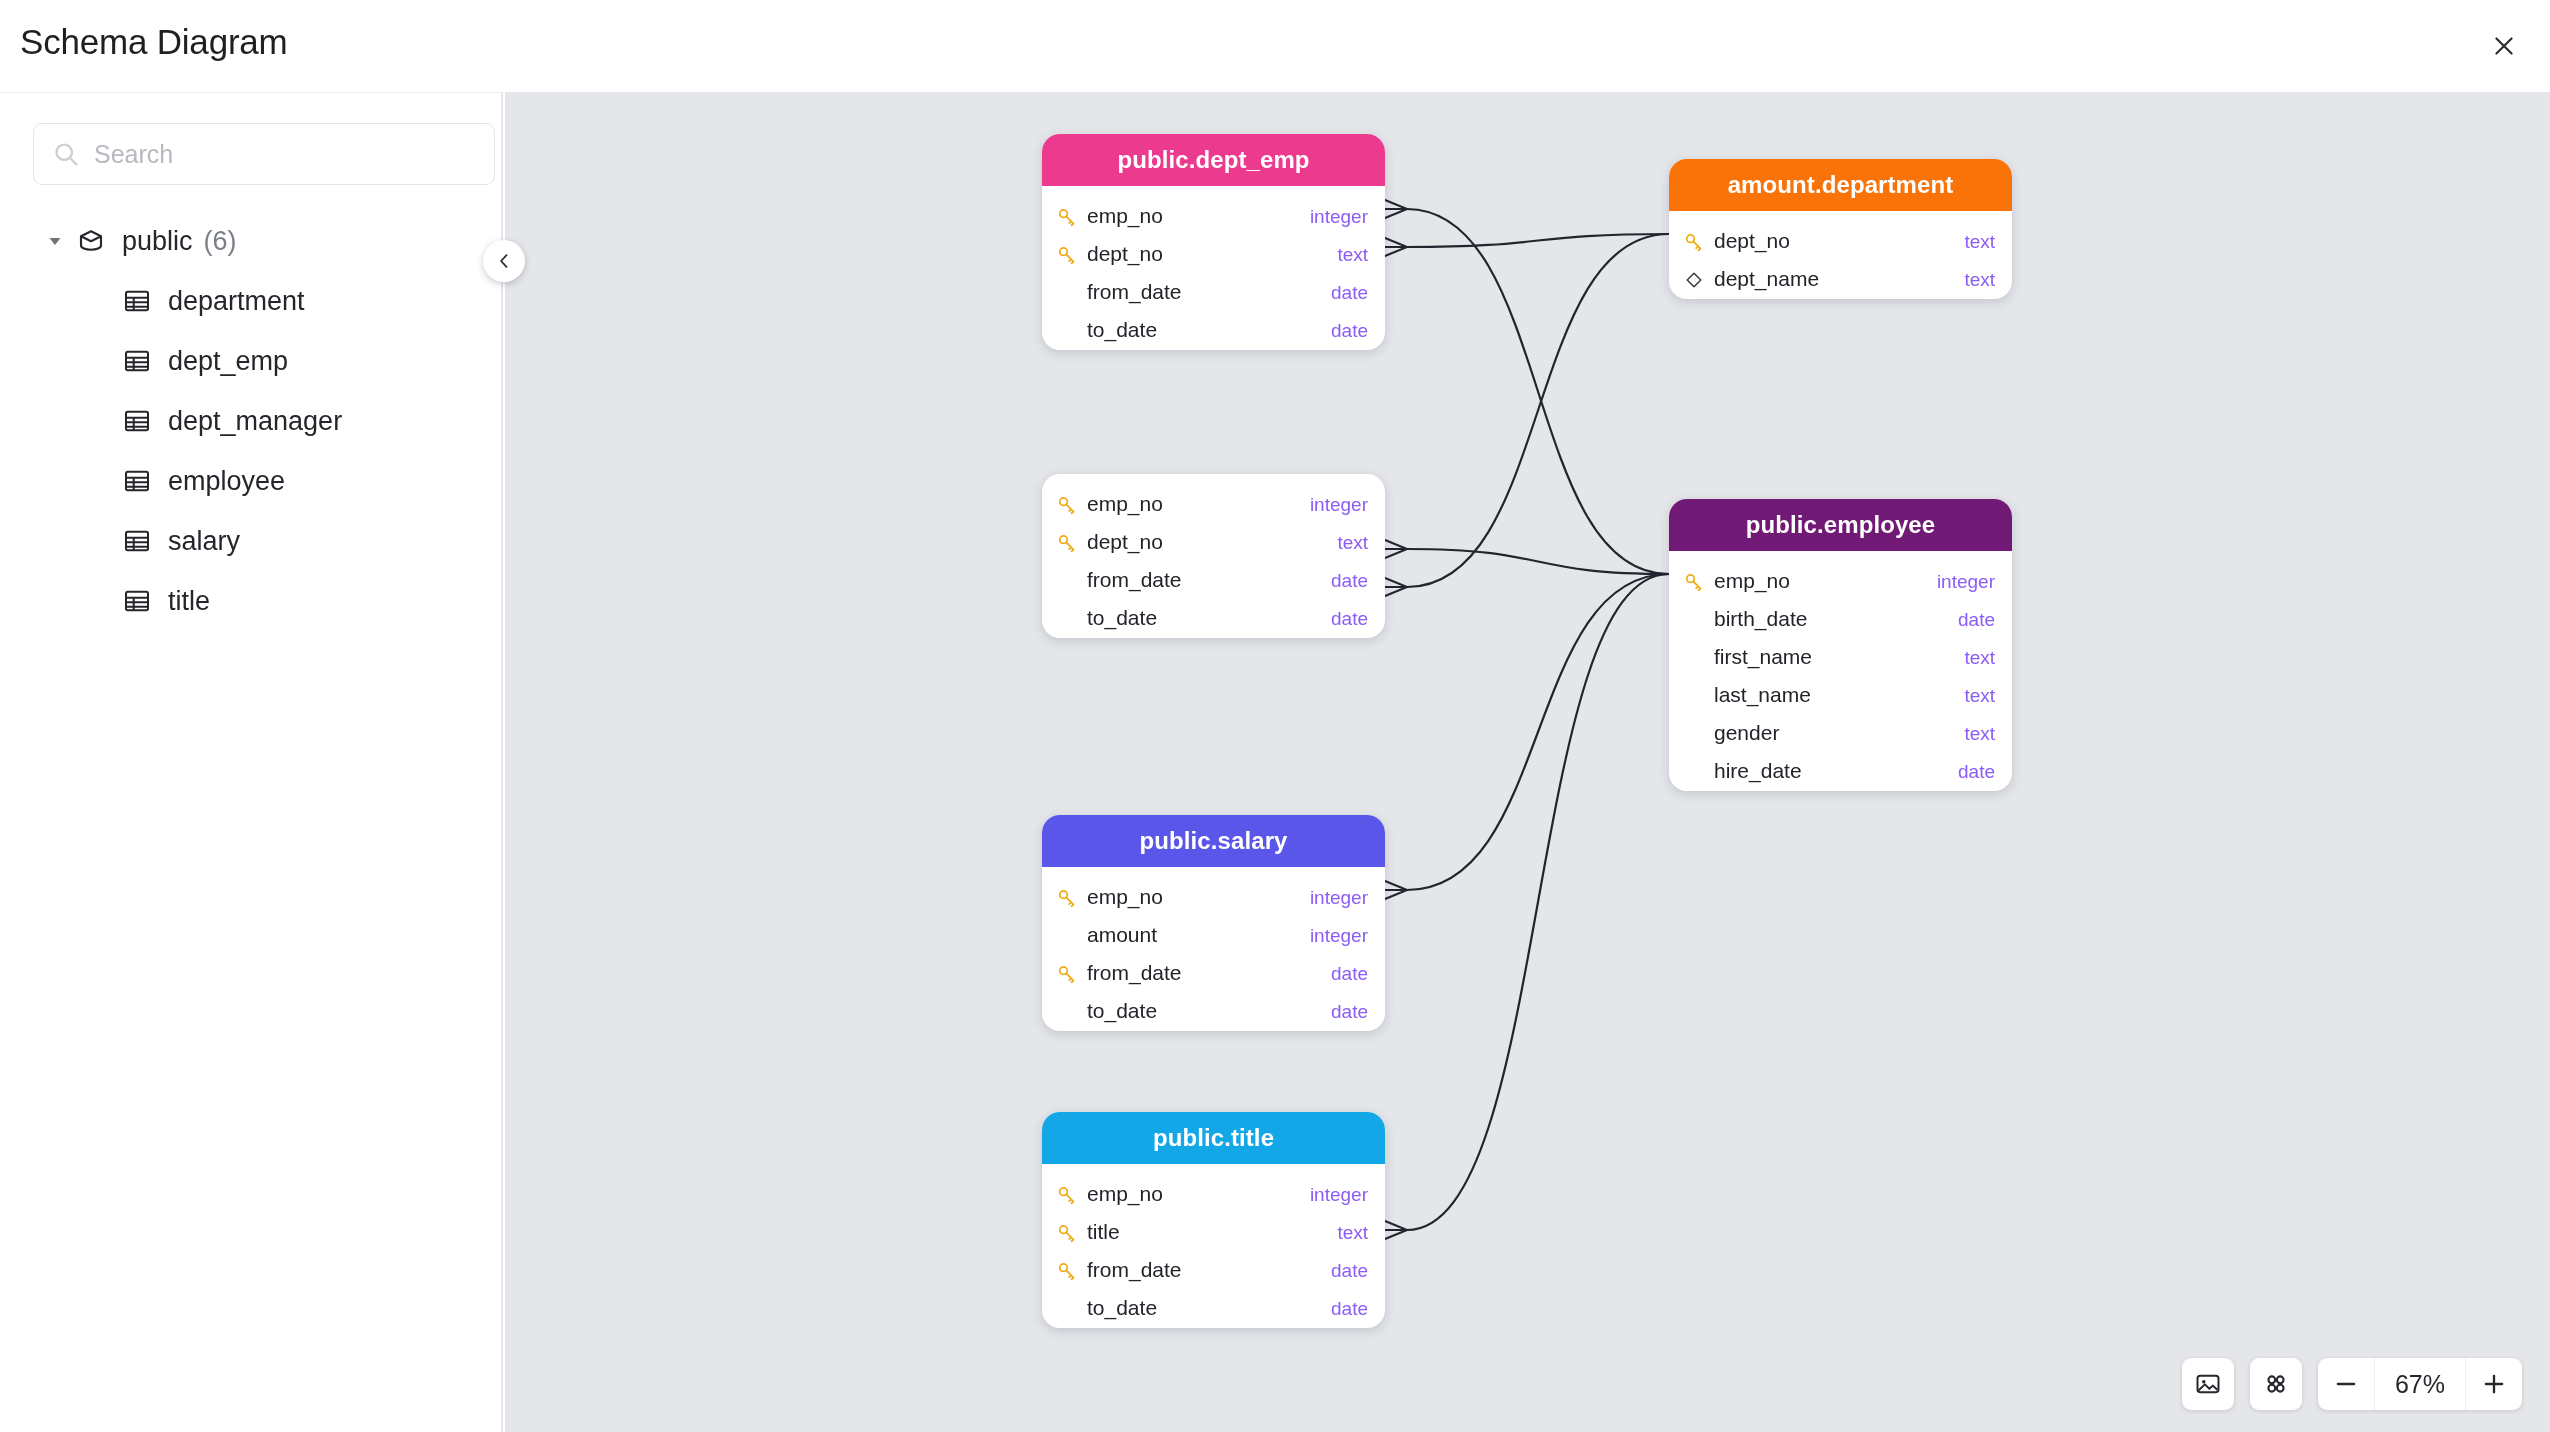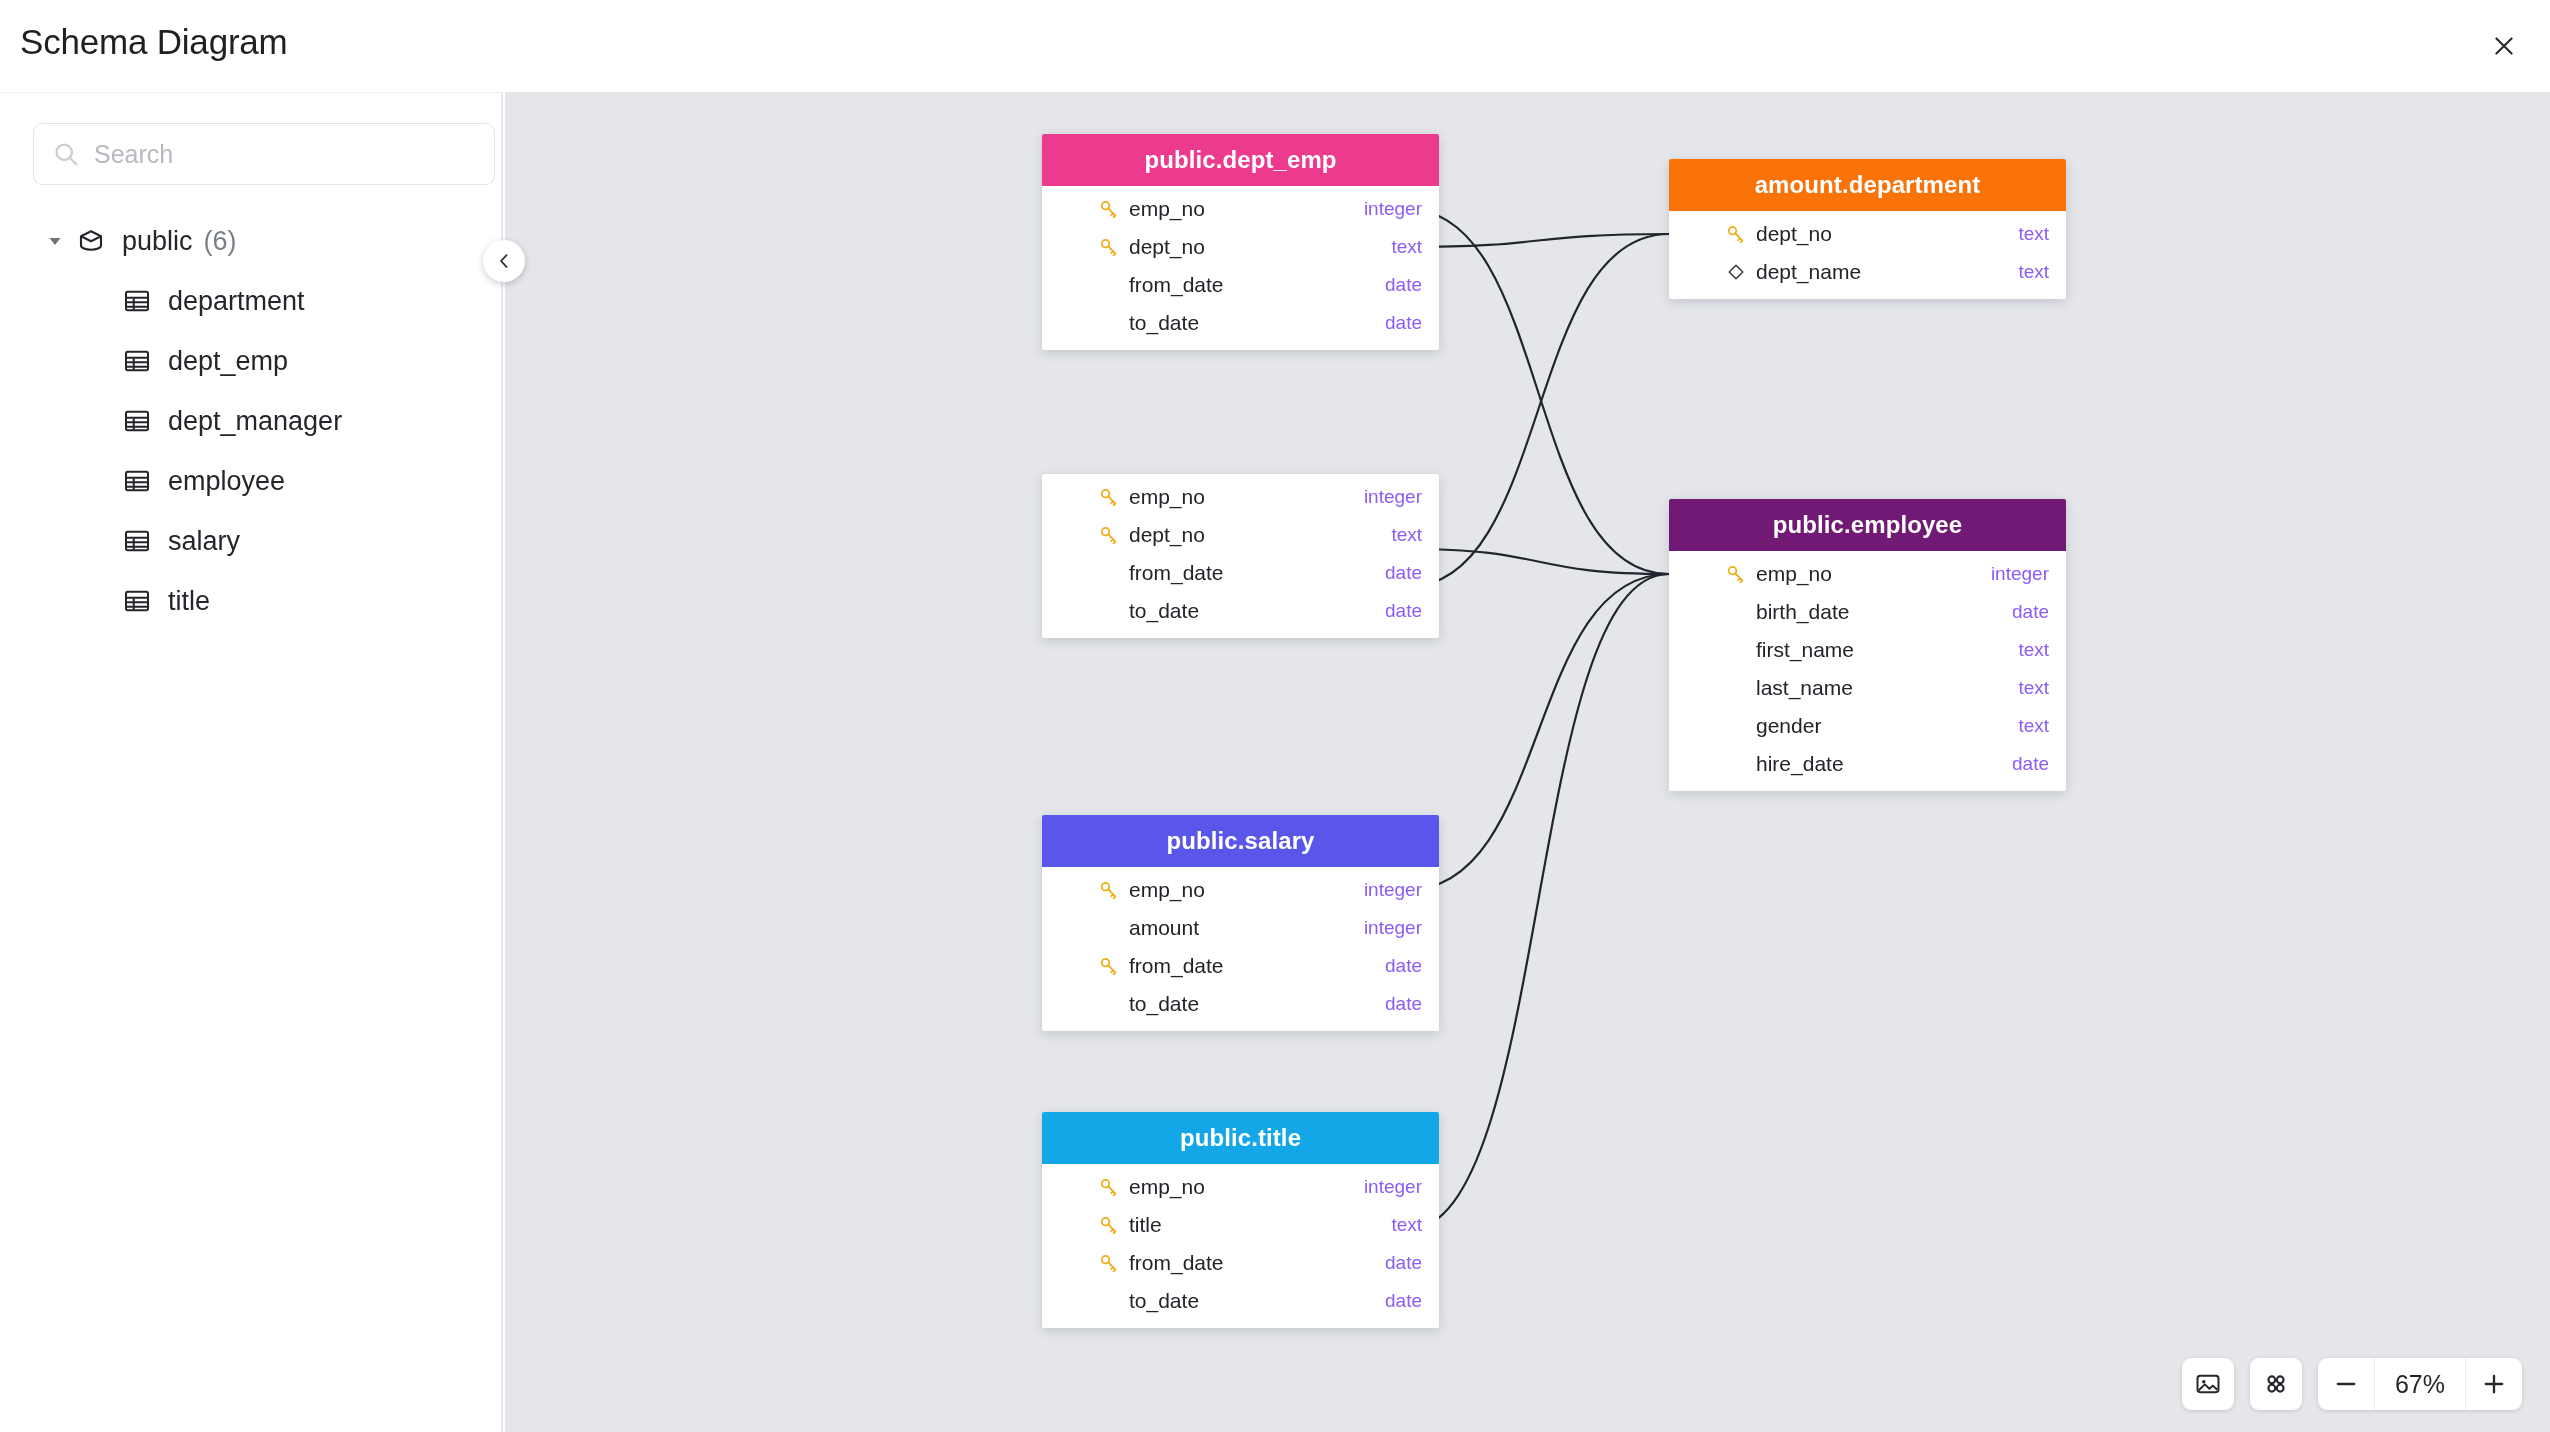--- a/index.html
+++ b/index.html
@@ -67,32 +67,32 @@
   
   .collapse-handle{
     position:absolute;left:483px;top:240px;width:42px;height:42px;
     background:#fff;border-radius:50%;
     box-shadow:0 2px 7px rgba(20,24,40,.22);
     display:flex;align-items:center;justify-content:center;cursor:pointer;z-index:40;
   }
 
   
   .tnode{
-    position:absolute;width:397px;background:#fff;border-radius:2px;
+    position:absolute;width:343px;background:#fff;border-radius:18px;
     box-shadow:0 3px 11px rgba(26,30,48,.16);overflow:hidden;z-index:20;
     cursor:grab;
   }
   .tnode-header{
     height:52px;display:flex;align-items:center;justify-content:center;
     color:#fff;font-size:24px;font-weight:700;letter-spacing:.1px;
   }
   .tnode-body{padding:4px 0 8px 0;}
   .trow{
-    height:38px;display:flex;align-items:center;
-    padding:0 17px 0 14px;box-sizing:border-box;margin-left:42px;
+    height:38px;display:flex;align-items:flex-end;
+    padding:0 17px 0 14px;box-sizing:border-box;
   }
   .trow .ic{width:22px;height:22px;flex:0 0 auto;margin-right:9px;}
   .trow .ic.blank{visibility:hidden;}
   .col-name{font-size:21px;color:#212429;white-space:nowrap;}
   .col-type{margin-left:auto;font-size:19px;color:#8b5cf6;white-space:nowrap;}
 
   
   .toolbar{
     position:absolute;right:28px;bottom:22px;display:flex;align-items:center;gap:16px;z-index:50;
   }

